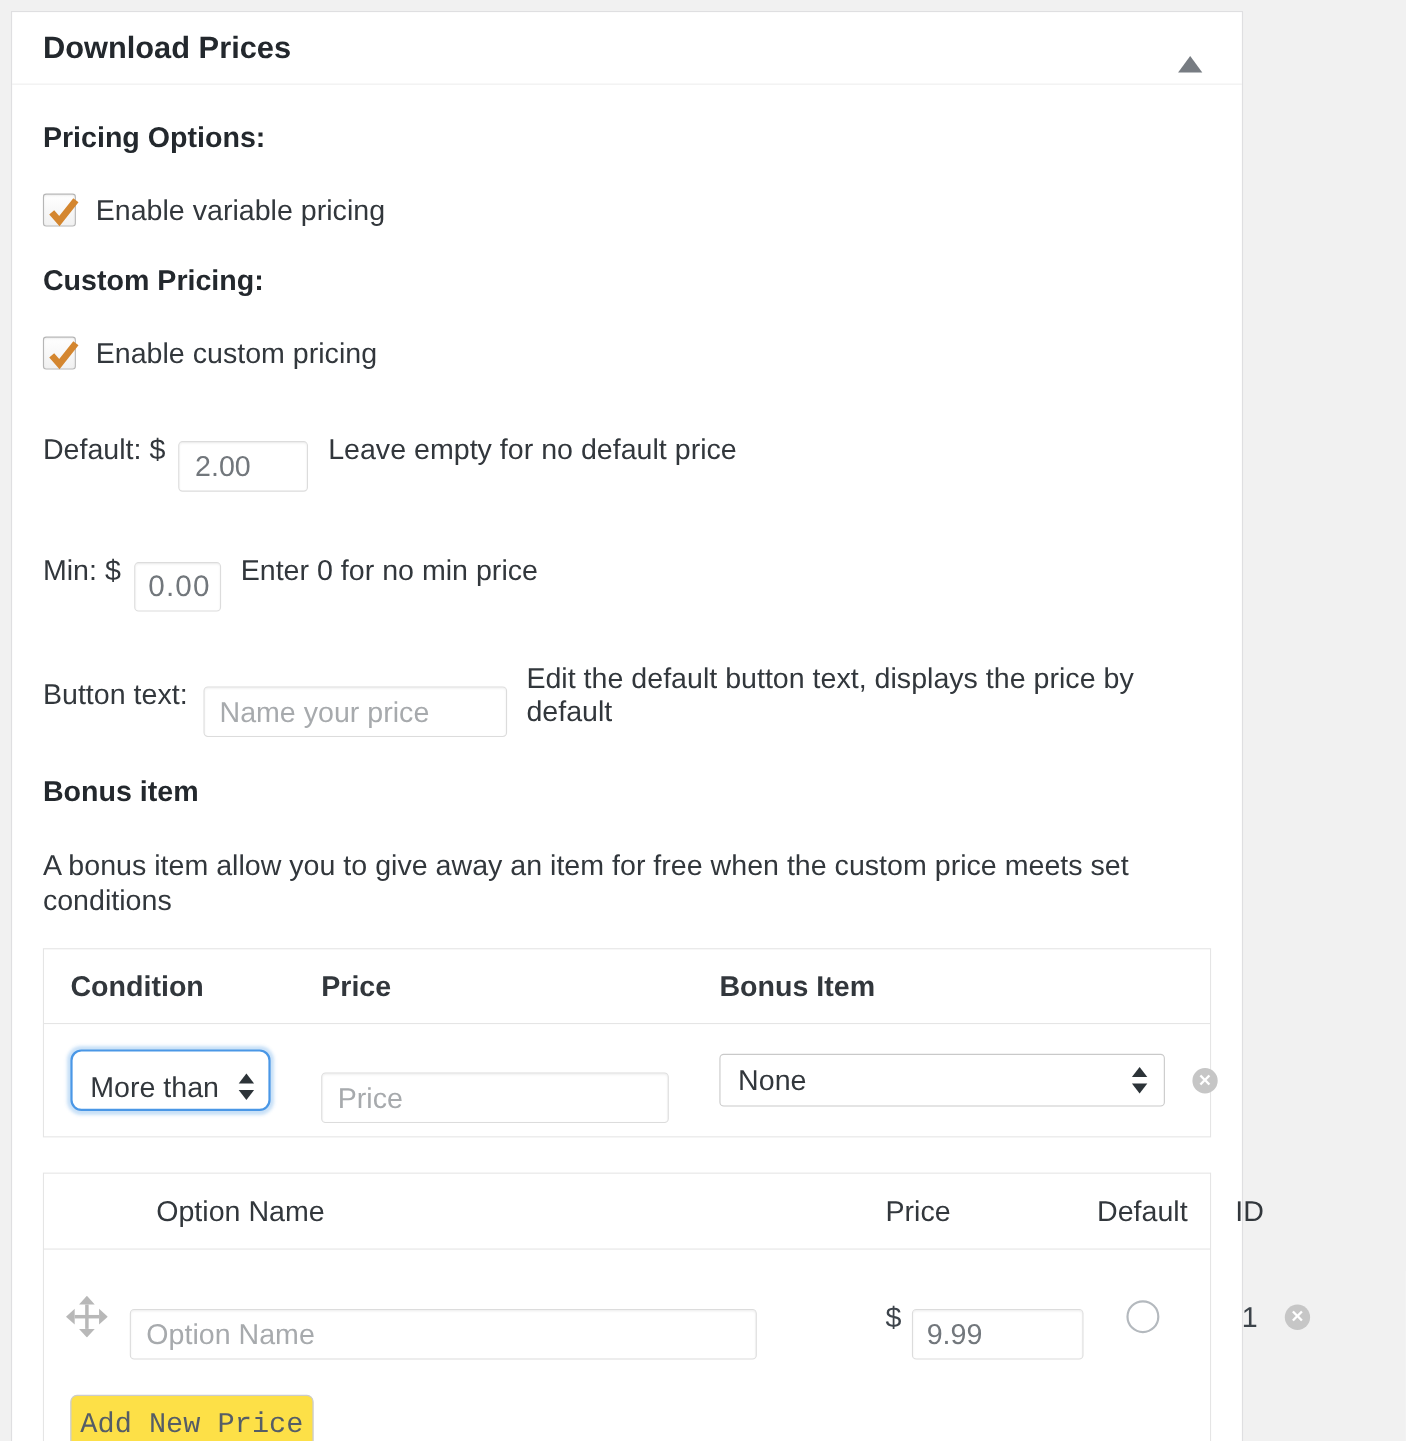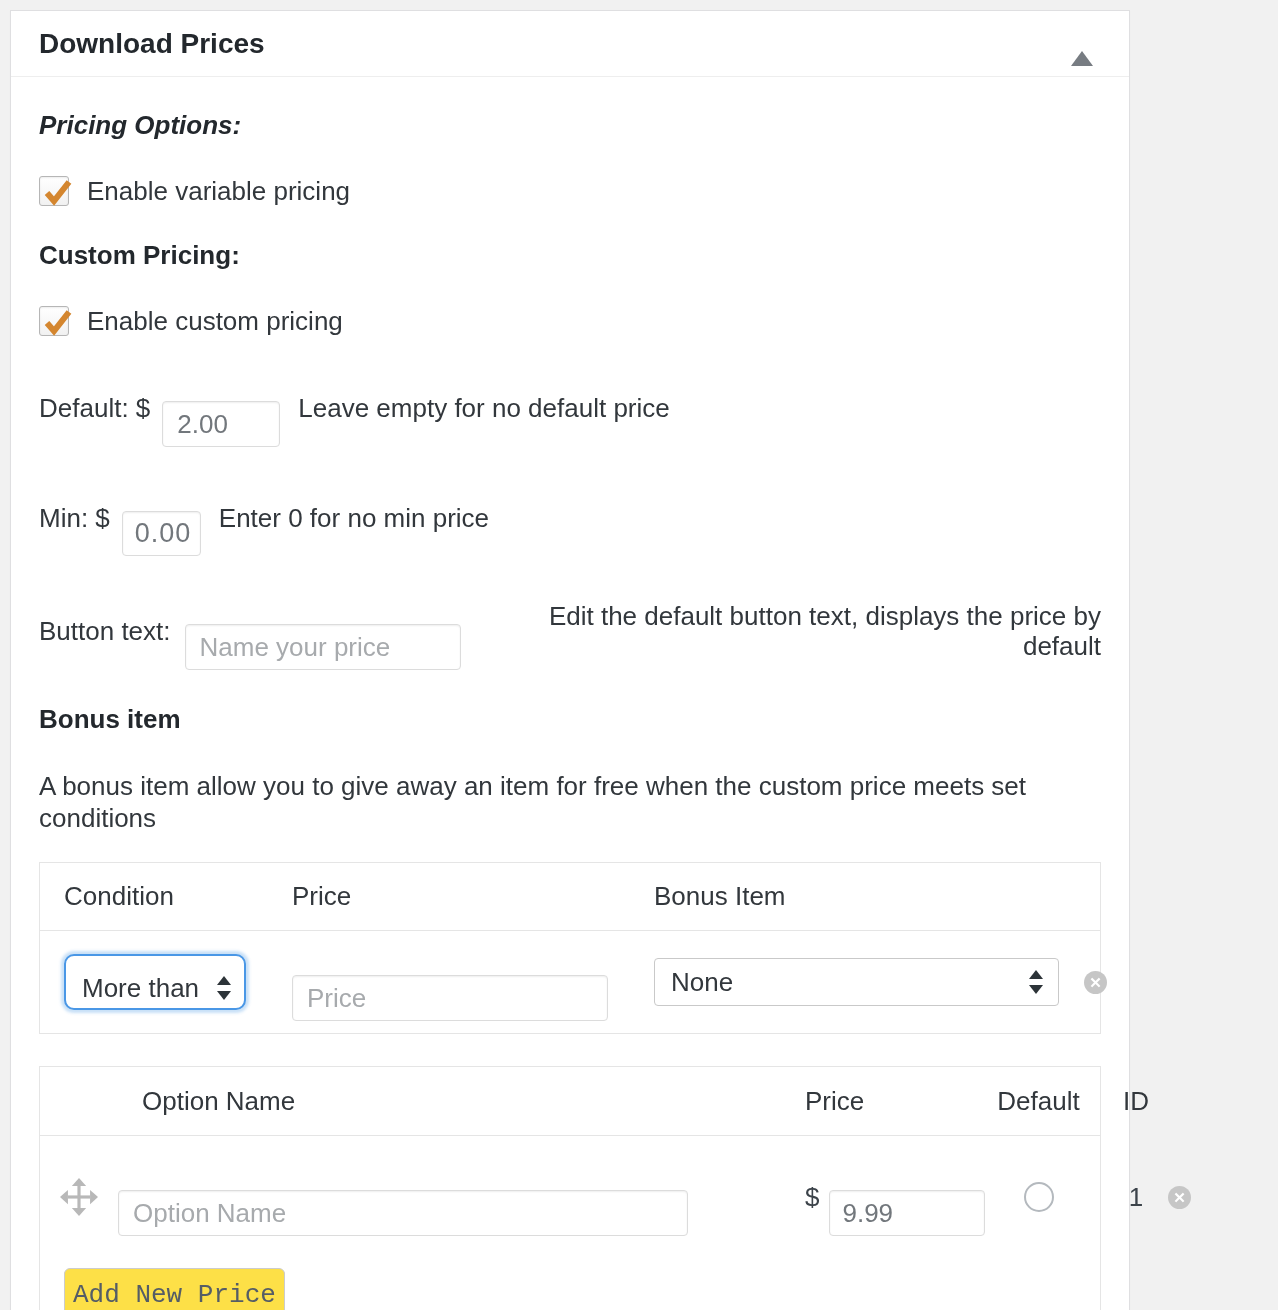--- a/index.html
+++ b/index.html
@@ -38,21 +38,21 @@
   .toggle-btn{background:none;border:none;cursor:pointer;padding:8px;}
   .tri-up{
     width:0;height:0;
     border-left:11px solid transparent;
     border-right:11px solid transparent;
     border-bottom:15px solid #777c82;
   }
   .inside{padding:0 28px 14px 28px;}
 
   .section-label{font-weight:bold;color:var(--heading);margin-top:34px;line-height:30px;}
-  .first-label{margin-top:33px;font-style:italic;}
+  .first-label{margin-top:33px;}
 
   .cb-row{display:flex;align-items:center;margin-top:36px;}
   .cb-row .cb-label{margin-left:18px;line-height:30px;}
   .checkbox{
     width:30px;height:30px;flex:0 0 30px;
     background:linear-gradient(#ffffff,#f1f1f1);
     border:1px solid #b6b6b6;
     border-radius:3px;
     box-shadow:inset 0 1px 2px rgba(0,0,0,.08);
     position:relative;cursor:pointer;
@@ -69,36 +69,36 @@
     box-shadow:inset 0 1px 2px rgba(0,0,0,.07);
     background:#fff;
     color:var(--gray-val);
     outline:none;
     margin-top:32px;
   }
   input::placeholder{color:var(--placeholder);opacity:1;}
   .default-input{width:118px;height:46px;font-size:26px;padding:0 10px 0 14px;margin-left:12px;}
   .min-input{width:79px;height:45px;font-size:27px;letter-spacing:1px;padding:0 0 0 12px;margin-left:12px;}
   .btntext-input{width:276px;height:46px;font-size:26px;padding:0 14px;margin-left:14px;color:var(--placeholder);}
-  .hint{margin-left:18px;text-align:right;}
+  .hint{margin-left:18px;}
 
   .desc{margin-top:36px;line-height:32px;}
 
   
   .bonus-table{
     border:1px solid var(--border-light);
     margin-top:28px;
   }
   .bonus-head,.bonus-row{
     display:grid;
     grid-template-columns:228px 362px 1fr 74px;
     align-items:center;
   }
   .bonus-head{height:68px;border-bottom:1px solid var(--border-light);}
-  .bonus-head > div{padding-left:24px;}
+  .bonus-head > div{padding-left:24px;font-weight:bold;}
   .bonus-row{height:102px;}
   .bonus-row > div{padding-left:24px;display:flex;align-items:center;}
 
   .mac-select{
     background:#fff;
     display:flex;align-items:center;justify-content:space-between;
     cursor:pointer;
   }
   .cond-select{
     width:182px;height:56px;

